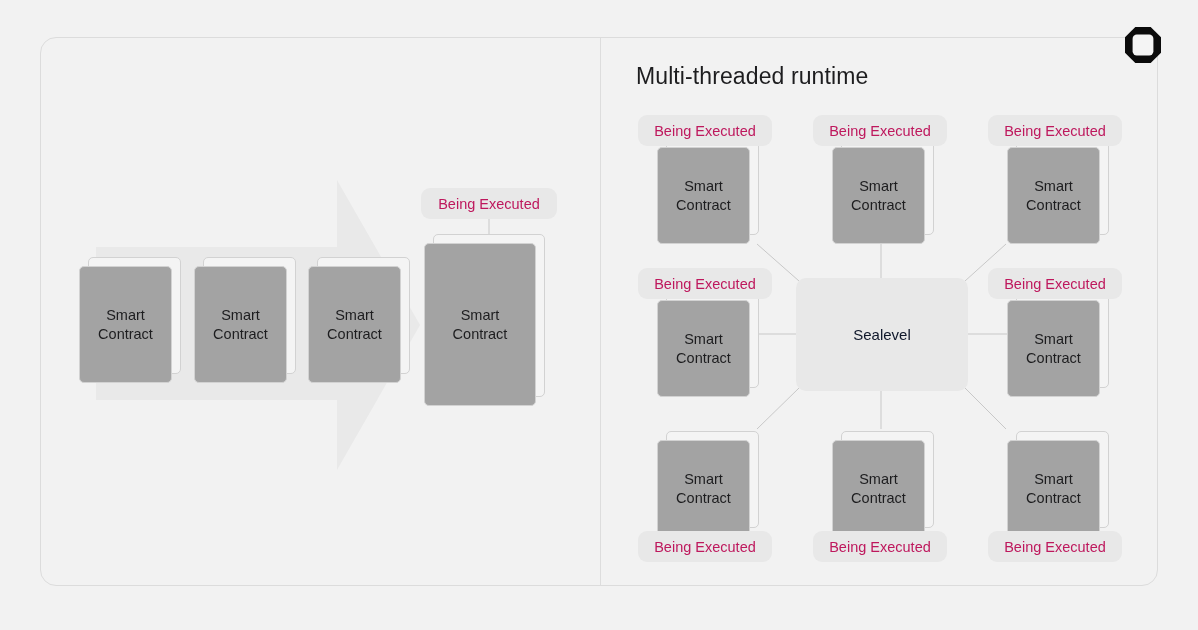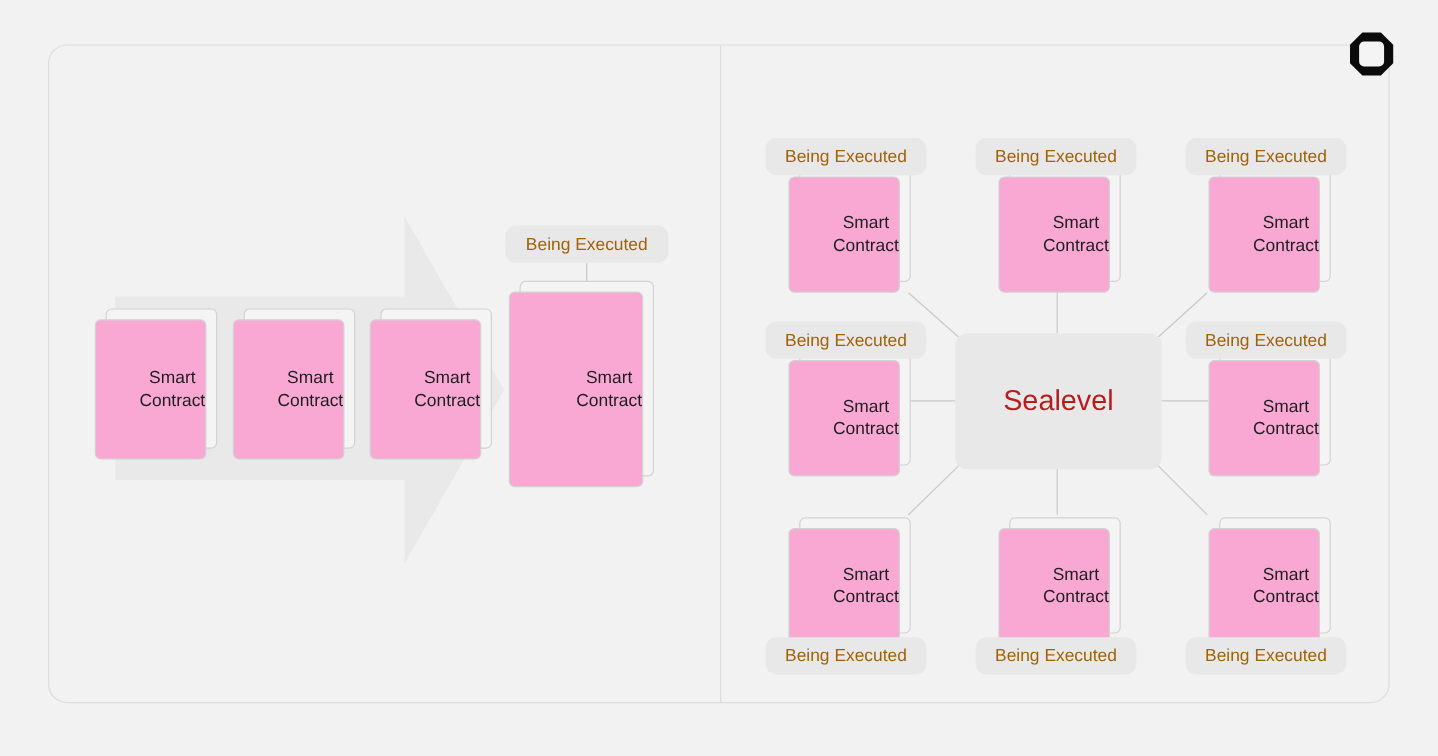--- a/index.html
+++ b/index.html
@@ -79,40 +79,40 @@
   }
   .card-front {
     position: absolute;
     left: 0;
     top: 0;
     width: 100%;
     height: 100%;
     box-sizing: border-box;
     border: 1px solid #d2d2d2;
     border-radius: 5px;
-    background: #f9a8d4;
+    background: #a3a3a3;
     display: flex;
     align-items: center;
-    justify-content: flex-end;
+    justify-content: center;
   }
   .card-label {
     font-size: 14.5px;
     line-height: 19px;
     color: #1d1d1f;
     text-align: center;
     white-space: pre-line;
   }
 
   
   .badge {
     position: absolute;
     background: #e8e8e8;
     border-radius: 9px;
     font-size: 14.5px;
-    color: #a16207;
+    color: #be185d;
     display: flex;
     align-items: center;
     justify-content: center;
     white-space: nowrap;
     height: 31px;
   }
 
   
   .hub {
     position: absolute;
@@ -120,22 +120,22 @@
     top: 278px;
     width: 172px;
     height: 113px;
     background: #e8e8e8;
     border-radius: 10px;
     display: flex;
     align-items: center;
     justify-content: center;
   }
   .hub-label {
-    font-size: 24px;
-    color: #b91c1c;
+    font-size: 15px;
+    color: #0f172a;
   }
 
   
   .svg-layer {
     position: absolute;
     left: 0;
     top: 0;
     width: 1198px;
     height: 630px;
     pointer-events: none;
@@ -154,20 +154,21 @@
   <div class="panel-frame"></div>
   <div class="panel-divider"></div>
 
   <div class="logo">
     <svg width="38" height="38" viewBox="0 0 38 38">
       <path d="M11.3 1 H26.7 L37 11.3 V26.7 L26.7 37 H11.3 L1 26.7 V11.3 Z" fill="#0b0b0b"></path>
       <rect x="8.6" y="8.6" width="20.8" height="20.8" rx="4.2" fill="#f4f4f4"></rect>
     </svg>
   </div>
 
+  <div class="section-title" id="title-right">Multi-threaded runtime</div>
 
   <svg class="svg-layer z-arrow">
     <path d="M 96,247 L 337,247 L 337,180 L 420,325 L 337,470 L 337,400 L 96,400 Z" fill="#e9e9e9"></path>
   </svg>
 
   <svg class="svg-layer z-connect">
     <line x1="489" y1="219" x2="489" y2="243" stroke="#c8c8c8" stroke-width="1"></line>
   </svg>
 
   <div class="card-stack z-cards" style="left:79px; top:266px; width:93px; height:117px;">

